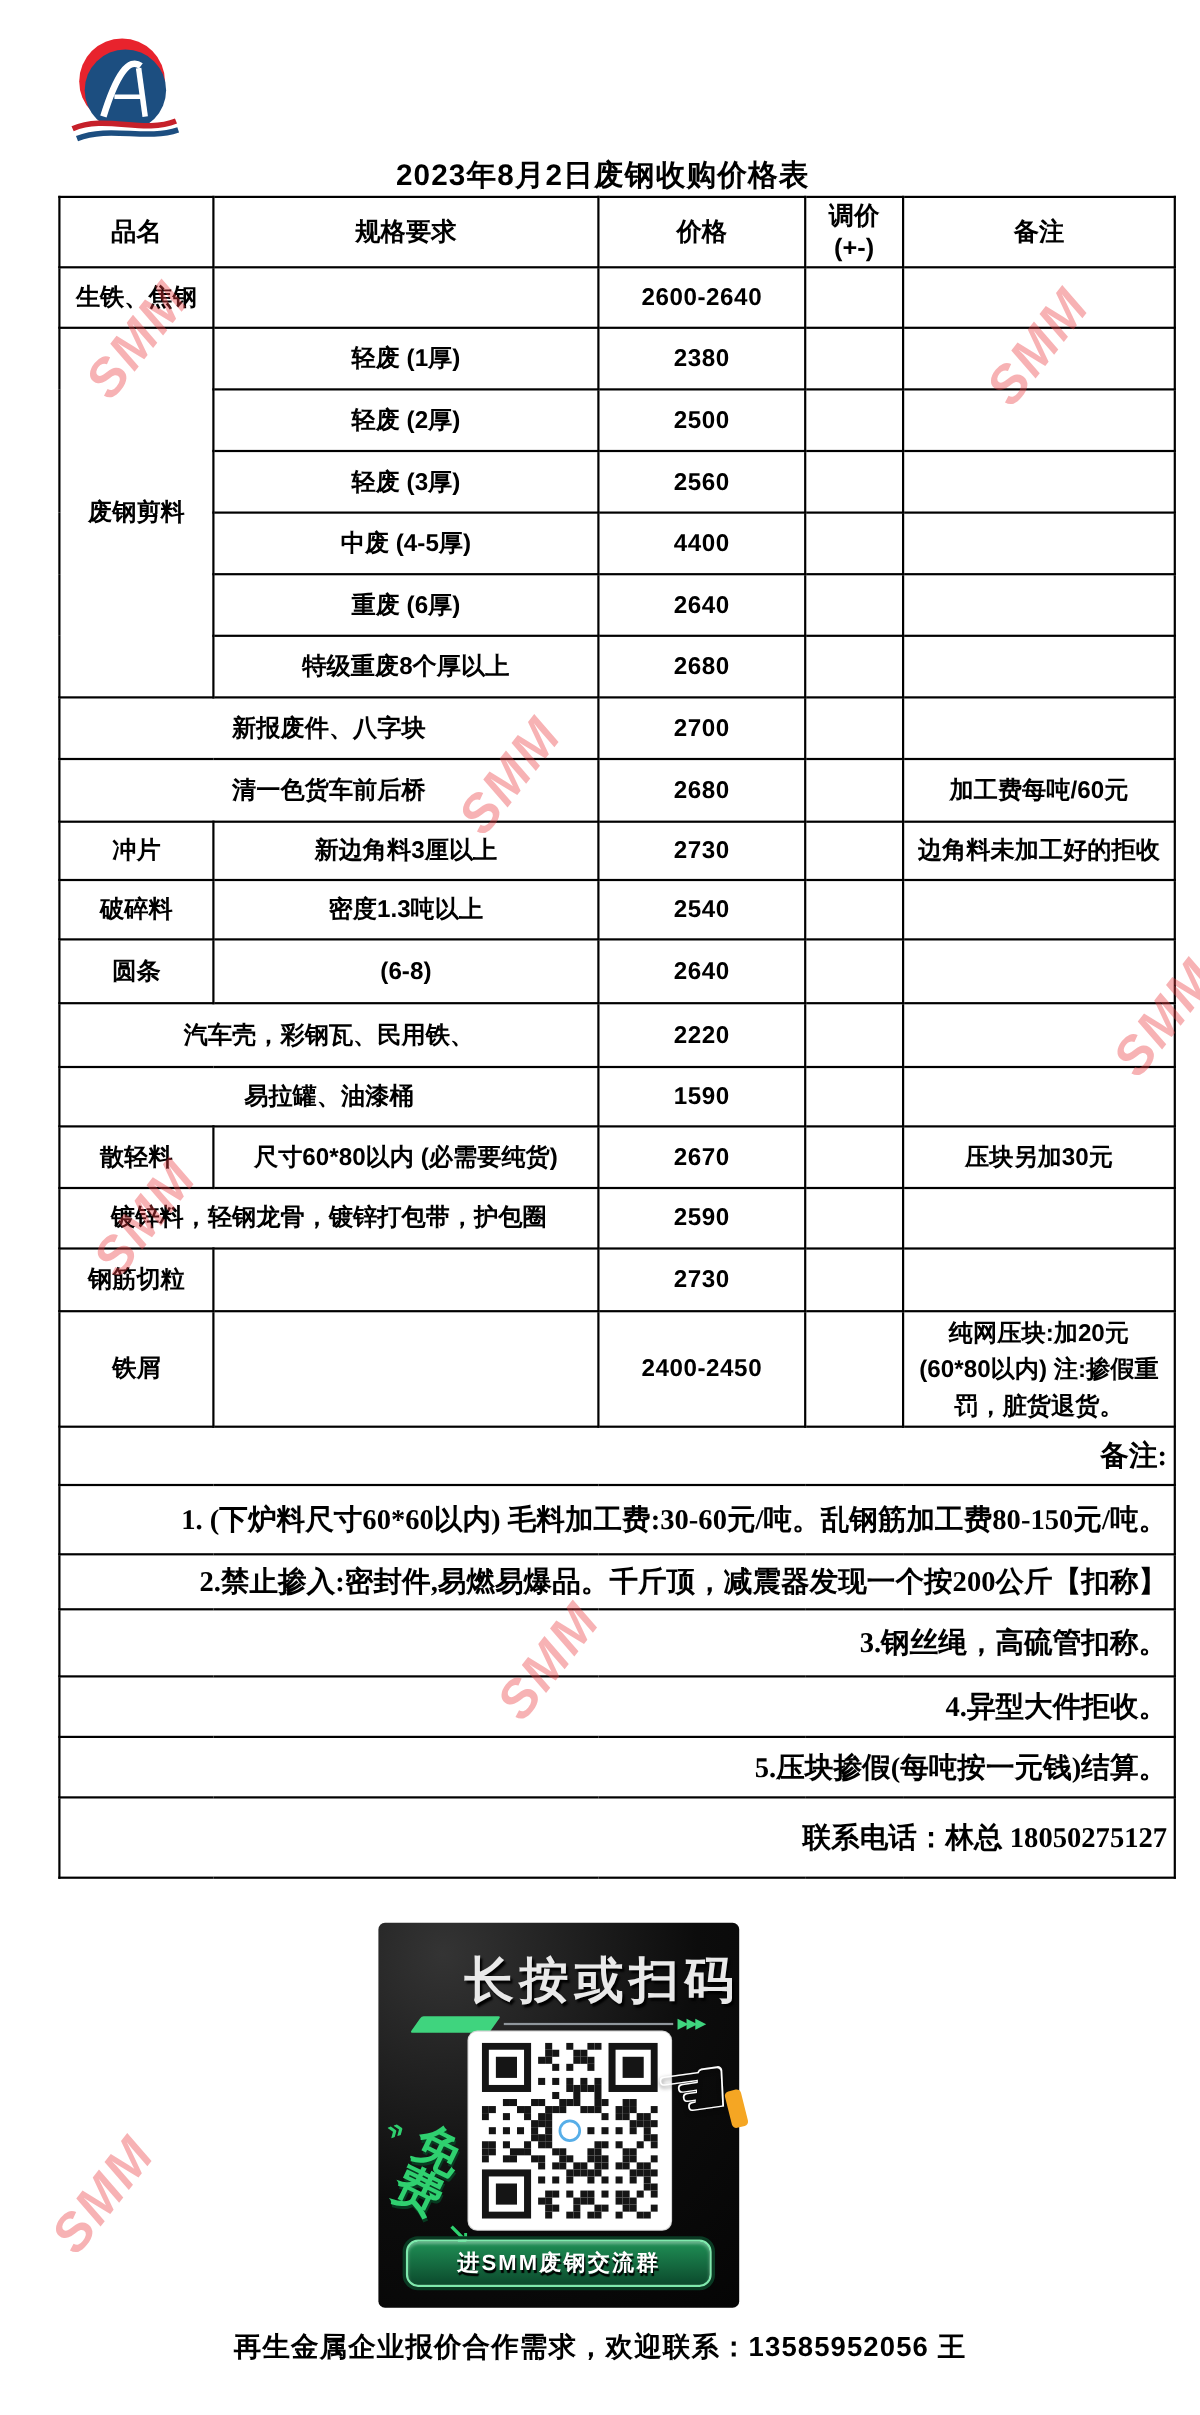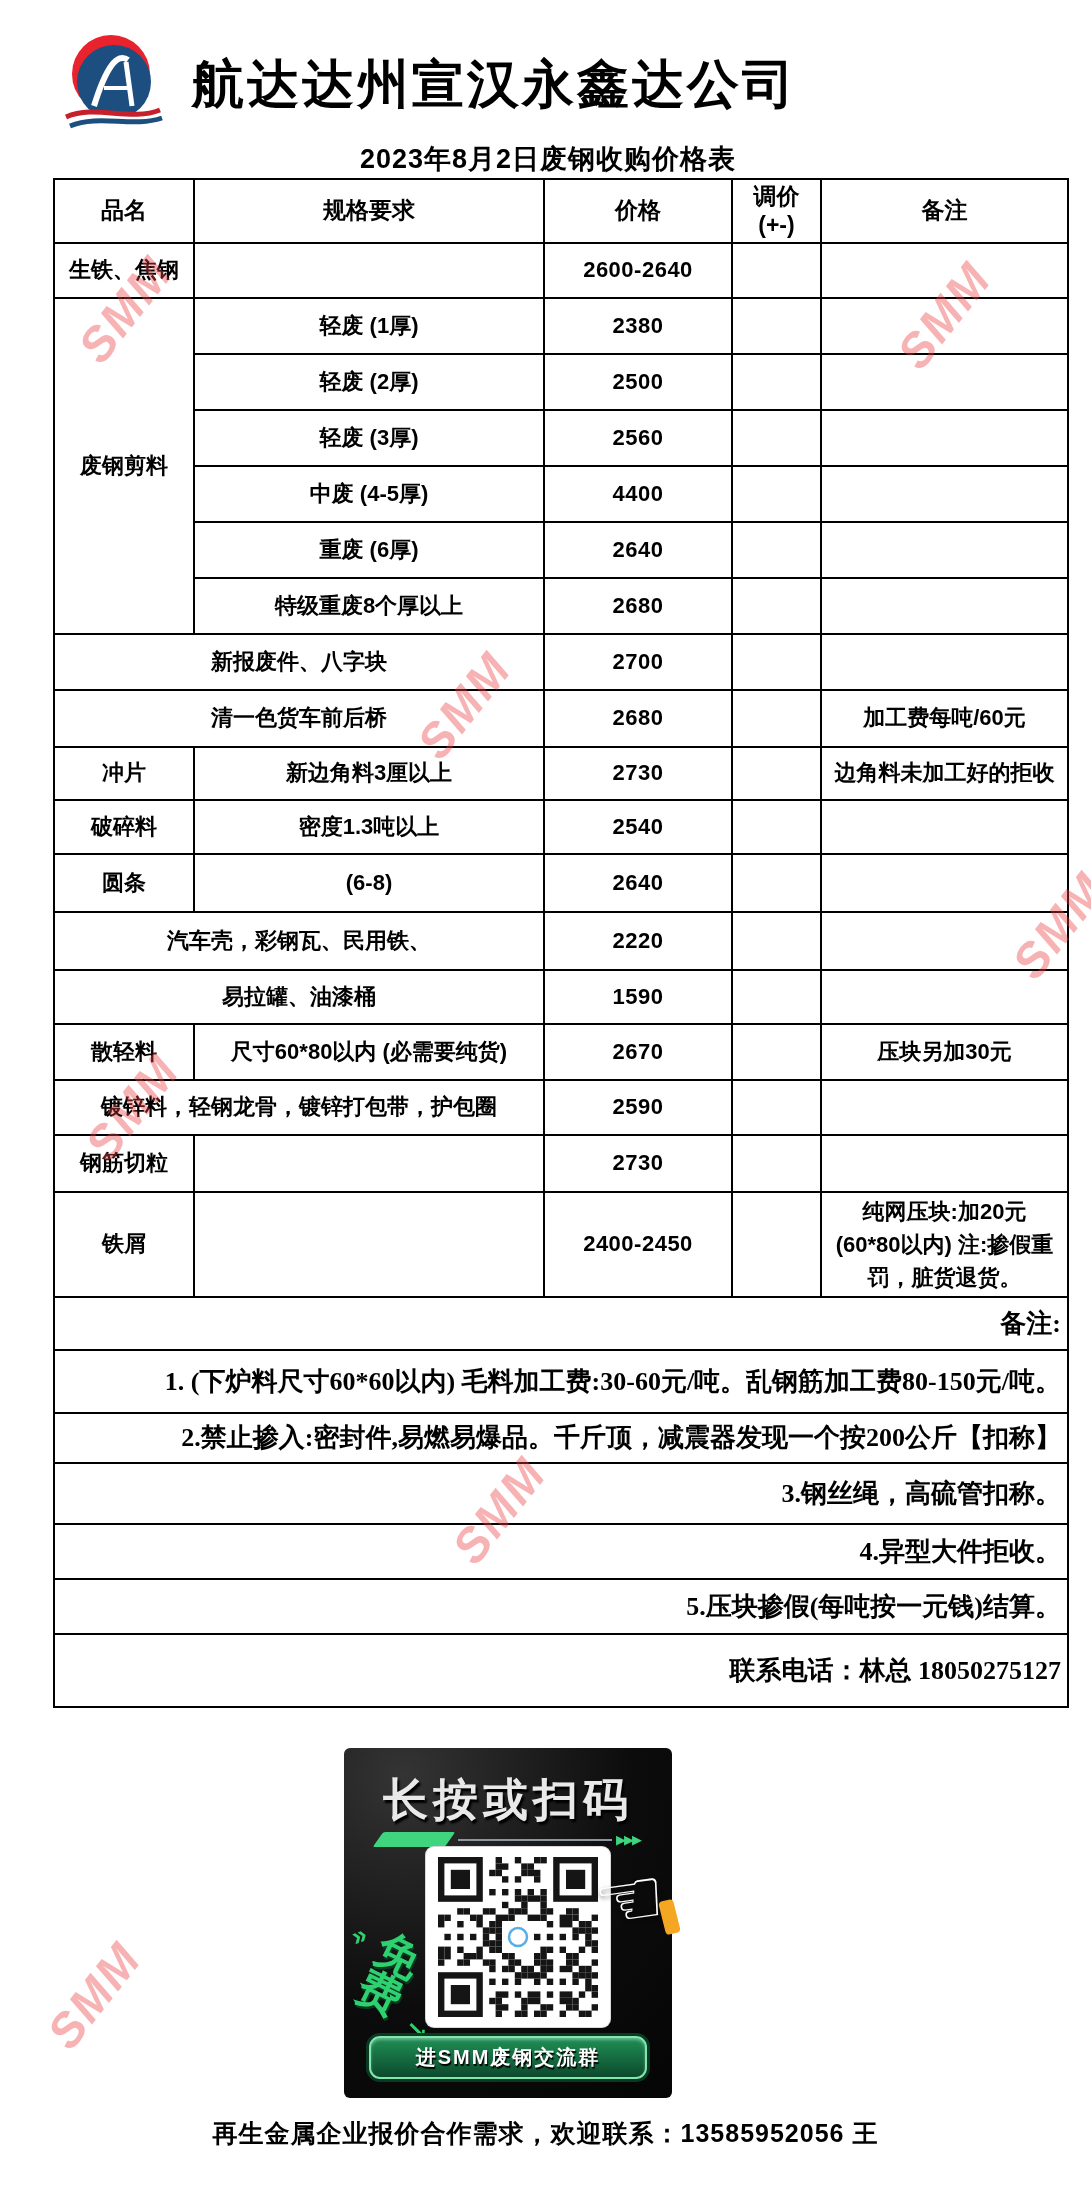--- a/index.html
+++ b/index.html
@@ -25,21 +25,21 @@
               font-size:22px;padding:2px 6px;vertical-align:middle;color:#000;}
   table.price th{font-size:23px;}
   td.price-val{font-size:23px;letter-spacing:0.5px;}
   td.small-note{font-size:20px;line-height:1.5;padding:4px 8px;}
   tr.full-row td{text-align:right;font-size:26px;padding-left:12px;font-family:Liberation Serif, serif;}
   .th-line{display:block;line-height:1.25;}
 
   
   .qr-card{position:absolute;left:344px;top:1748px;width:328px;height:350px;border-radius:6px;
            background:radial-gradient(circle at 18% 8%,#343434,#0c0c0c 55%,#050505 100%);z-index:3;}
-  .qr-title{position:absolute;left:0;top:22px;width:100%;text-align:center;font-size:45px;
+  .qr-title{position:absolute;left:0;top:22px;width:100%;text-align:right;font-size:45px;
             font-weight:900;letter-spacing:5px;color:#e9e9e9;text-shadow:2px 3px 2px #000;}
   .qr-divider{position:absolute;left:34px;top:84px;width:262px;display:flex;align-items:center;}
   .qr-tab{width:72px;height:15px;background:#3fd47e;transform:skewX(-35deg);border-radius:2px;}
   .qr-line{flex:1;height:2px;background:#8f969c;margin-left:8px;}
   .qr-arrows{color:#3fd47e;font-size:13px;font-weight:bold;letter-spacing:-2px;margin-left:4px;}
   .qr-panel{position:absolute;left:82px;top:99px;width:184px;height:180px;background:#fff;
             border-radius:8px;display:flex;align-items:center;justify-content:center;
             box-shadow:0 0 0 1px #d8d8d8;}
   .qr-free{position:absolute;left:16px;top:184px;width:58px;transform:rotate(26deg);
            color:#2fd06f;font-weight:900;font-size:44px;line-height:0.95;text-align:center;
@@ -70,21 +70,20 @@
     <circle cx="51" cy="44" r="39" fill="#e8232d"></circle>
     <circle cx="54" cy="52" r="37" fill="#1c4e80"></circle>
     <path d="M34 76 Q52 18 68 30" stroke="#fff" stroke-width="6" fill="none"></path>
     <path d="M66 32 L72 76" stroke="#fff" stroke-width="5" fill="none"></path>
     <path d="M44 58 L70 58" stroke="#fff" stroke-width="4" fill="none"></path>
     <path d="M0 88 C 30 72 70 96 104 78 L104 102 L0 102 Z" fill="#fff"></path>
     <path d="M6 87 C 36 74 70 92 100 80" stroke="#c6202a" stroke-width="5" fill="none"></path>
     <path d="M10 96 C 40 84 72 98 102 88" stroke="#1c4e80" stroke-width="5" fill="none"></path>
   </svg>
 
-  <div class="company-name">航达达州宣汉永鑫达公司</div>
   <div class="doc-title">2023年8月2日废钢收购价格表</div>
 
   <div class="wm" style="left:66px;top:282px">SMM</div>
   <div class="wm" style="left:885px;top:288px">SMM</div>
   <div class="wm" style="left:405px;top:678px">SMM</div>
   <div class="wm" style="left:73px;top:1080px">SMM</div>
   <div class="wm" style="left:1000px;top:898px">SMM</div>
   <div class="wm" style="left:440px;top:1483px">SMM</div>
   <div class="wm" style="left:35px;top:1968px">SMM</div>
 

